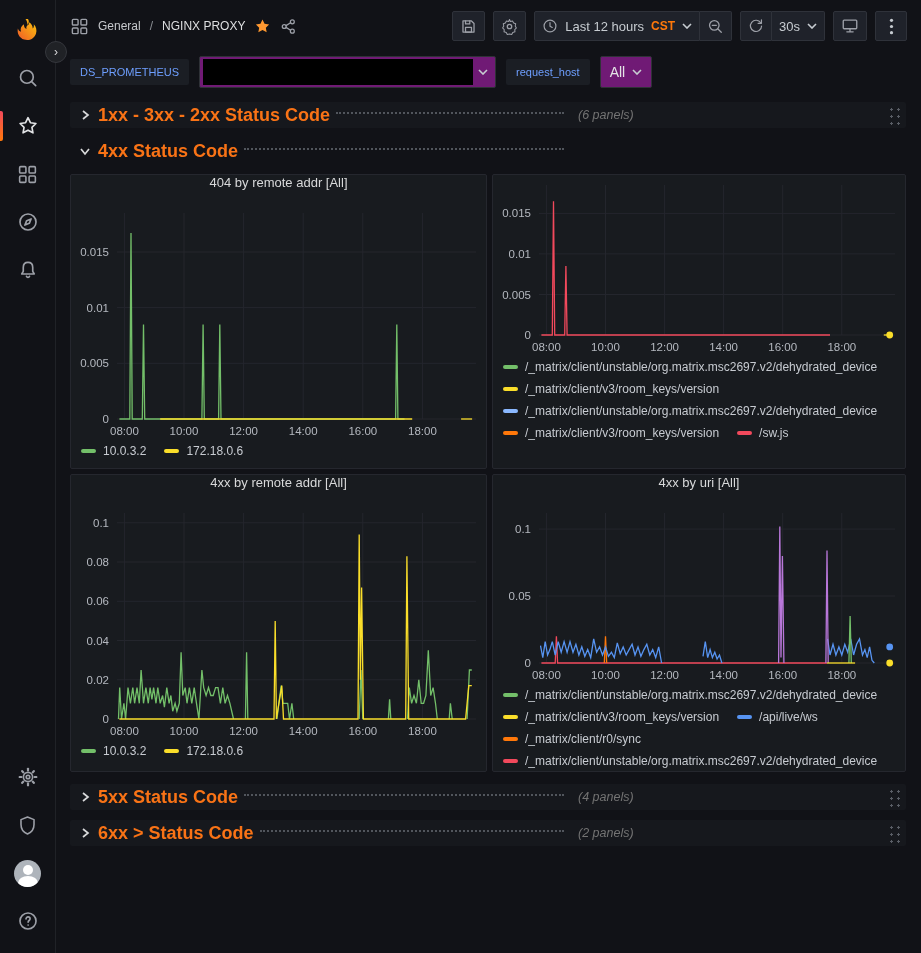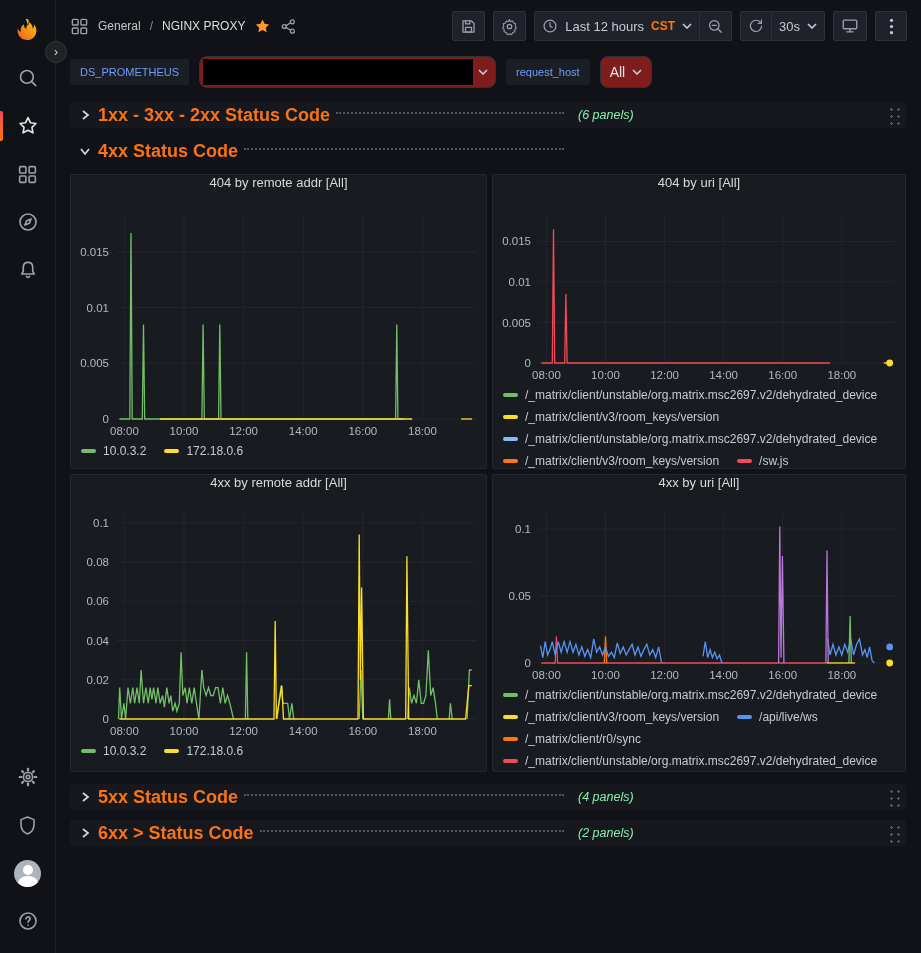--- a/index.html
+++ b/index.html
@@ -37,35 +37,35 @@
     color:#C7CCD1; font-size:13px;}
   .tgroup { display:flex; }
   .tgroup .tbtn:first-child { border-radius:2px 0 0 2px; }
   .tgroup .tbtn:last-child { border-radius:0 2px 2px 0; border-left:none;}
   .tz { color:#FF780A; font-size:12px; font-weight:700; }
   .caret { width:10px; height:6px; }
   .caret polyline { stroke:#C7CCD1; fill:none; stroke-width:1.6;}
 
   .varbar { height:40px; display:flex; align-items:center; gap:10px; padding:0 14px; margin-bottom:4px;}
   .var-label { background:#1B1E24; color:#6E9FFF; font-size:11px; font-weight:500; padding:7px 10px; border-radius:2px; cursor:pointer;}
-  .var-select { display:flex; align-items:center; background:#7f1d1d; border:1px solid #2F3237; border-radius:8px; height:32px; cursor:pointer;}
+  .var-select { display:flex; align-items:center; background:#701a75; border:1px solid #2F3237; border-radius:2px; height:32px; cursor:pointer;}
   .var-select .redacted { width:270px; height:26px; background:#000; margin:0 5px 0 3px;}
   .var-select.small { padding:0 9px; gap:7px; font-size:14px; color:#E3E4E6;}
   .var-select .caret { margin-right:7px; }
   .var-select.small .caret { margin-right:0; }
 
   .content { padding:0 15px 0 14px; }
   .rowhdr { height:26px; display:flex; align-items:center; padding:0 6px 0 8px; margin:10px 0; border-radius:2px; cursor:pointer;}
   .rowhdr.boxed { background:#16181D; }
   .row-wrap { display:flex; align-items:center; width:486px; }
   .row-chev { width:14px; height:12px; margin-right:6px; flex:0 0 auto;}
   .row-chev polyline { stroke:#D8D9DA; fill:none; stroke-width:1.7;}
   .row-title { font-size:18px; font-weight:700; color:#f97316; white-space:nowrap; margin-right:6px;}
   .row-leader { flex:1; border-bottom:2px dotted #51555C; height:1px; margin-bottom:4px;}
-  .row-count { font-size:12.5px; font-style:italic; color:#86efac; margin-left:14px;}
+  .row-count { font-size:12.5px; font-style:italic; color:#737373; margin-left:14px;}
   .row-space { flex:1; }
   .drag-handle { width:13px; height:20px; cursor:grab;
     background-image:radial-gradient(#5A5E66 1.2px, transparent 1.4px); background-size:7px 7px; background-position:1px 1px;}
 
   .panels { display:grid; grid-template-columns:417px 414px; grid-template-rows:295px 298px; gap:5px; }
   .panel { background:#181B1F; border:1px solid #25272E; border-radius:2px; display:flex; flex-direction:column; overflow:hidden;}
   .panel-hdr { height:28px; display:flex; align-items:flex-start; justify-content:center; cursor:pointer; flex:0 0 auto;}
   .panel-title { font-size:13px; font-weight:500; color:#D8D9DA;}
   svg.chart { width:100%; flex:0 0 auto;}
   .chart-tall { height:238px; }
@@ -326,23 +326,20 @@
               <span class="swatch" style="background: rgb(115, 191, 105);"></span>
               <span>10.0.3.2</span>
             </div>
             <div class="legend-item">
               <span class="swatch" style="background: rgb(250, 222, 42);"></span>
               <span>172.18.0.6</span>
             </div>
           </div>
       </section>
       <section class="panel">
-        <div class="panel-hdr">
-          <span class="panel-title">404 by uri [All]</span>
-        </div>
         <svg class="chart chart-short" viewBox="0 0 412 182">
             <line class="grid-line" x1="46" x2="402" y1="160.0" y2="160.0"></line>
             <text class="ax" x="38" y="164" text-anchor="end">0</text>
             <line class="grid-line" x1="46" x2="402" y1="119.5" y2="119.5"></line>
             <text class="ax" x="38" y="123.5" text-anchor="end">0.005</text>
             <line class="grid-line" x1="46" x2="402" y1="78.9" y2="78.9"></line>
             <text class="ax" x="38" y="82.9" text-anchor="end">0.01</text>
             <line class="grid-line" x1="46" x2="402" y1="38.4" y2="38.4"></line>
             <text class="ax" x="38" y="42.4" text-anchor="end">0.015</text>
             <line class="grid-line" x1="53.4" x2="53.4" y1="10" y2="160"></line>

